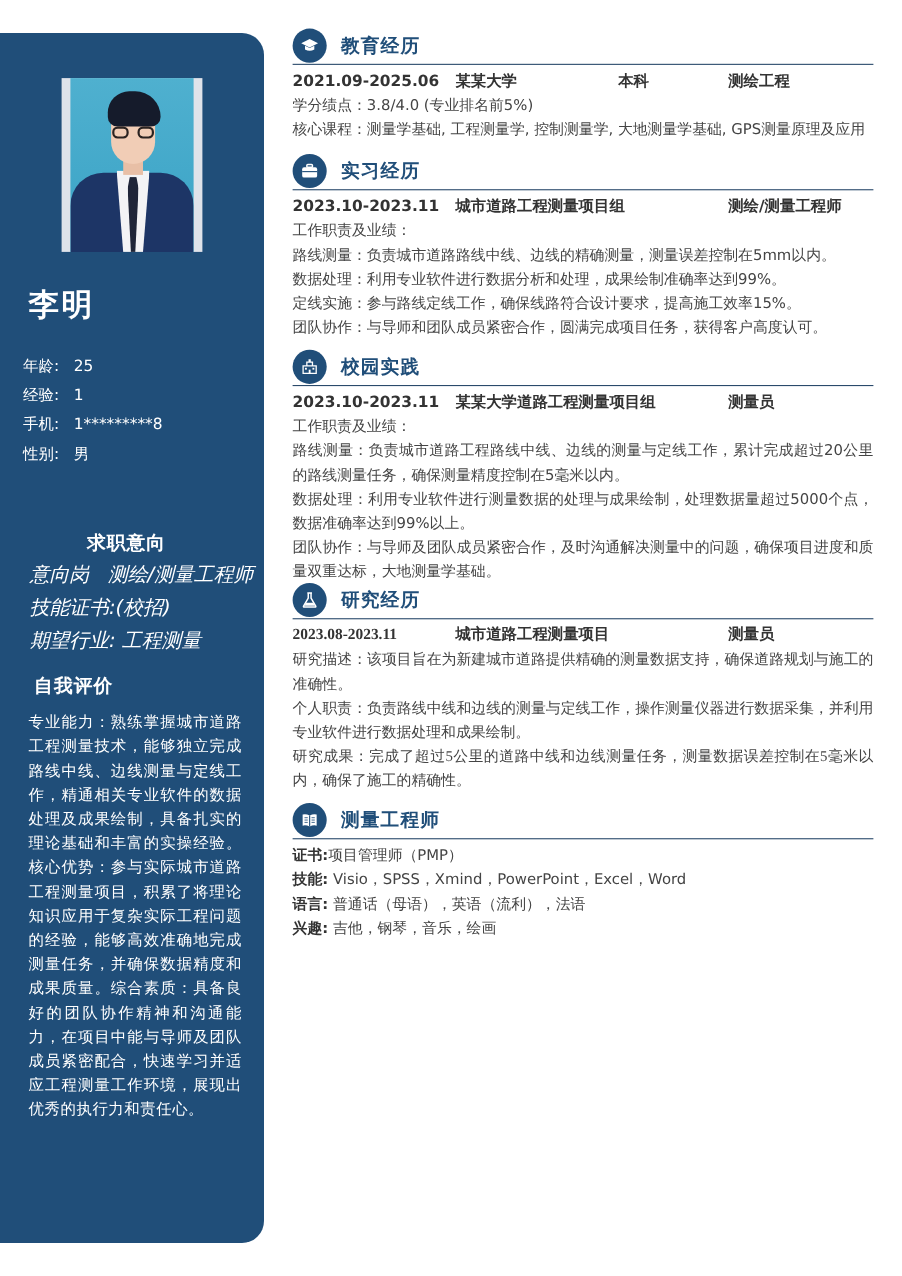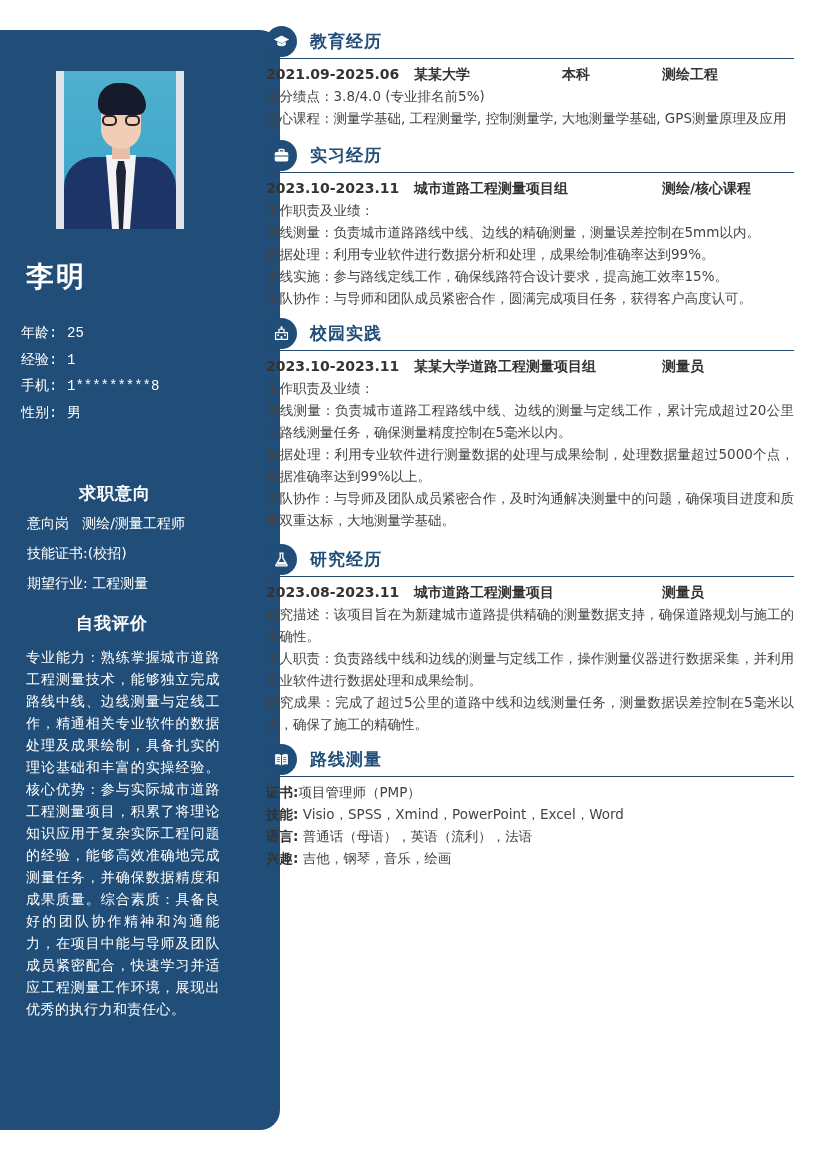--- a/index.html
+++ b/index.html
@@ -1,21 +1,21 @@
 <!DOCTYPE html>
 <html><head>
 <meta charset="utf-8">
 <style>
   * { margin:0; padding:0; box-sizing:border-box; }
   html, body { width:820px; height:1160px; background:#ffffff; overflow:hidden; }
   body { position:relative; font-family:"DejaVu Sans","Liberation Sans",sans-serif; color:#333333; }
 
   
   .sidebar {
-    position:absolute; left:0; top:30px; width:280px; height:1100px;
+    position:absolute; left:0; top:30px; width:240px; height:1100px;
     background:#204e79; border-radius:0 20px 20px 0; color:#ffffff;
   }
   .photo-frame {
     position:absolute; left:56px; top:41px; width:128px; height:158px;
     background:#dfe3ea; padding:0 8px;
   }
   .photo {
     width:112px; height:158px; position:relative; overflow:hidden;
     background:linear-gradient(180deg,#4fb0cf 0%,#3aa3c6 100%);
   }
@@ -25,26 +25,26 @@
   .photo .glasses span { position:absolute; top:0; width:15px; height:11px; border:2px solid #2b2321; border-radius:5px; }
   .photo .glasses span:first-child { left:0; }
   .photo .glasses span:last-child { right:0; }
   .photo .neck { position:absolute; left:48px; top:74px; width:18px; height:14px; background:#e8bfa6; }
   .photo .suit { position:absolute; left:0; top:86px; width:112px; height:80px; background:#1d3566; border-radius:30px 30px 0 0; }
   .photo .shirt { position:absolute; left:42px; top:84px; width:30px; height:74px; background:#f3f3f5; clip-path:polygon(0 0,100% 0,80% 100%,20% 100%); }
   .photo .tie { position:absolute; left:52px; top:90px; width:10px; height:68px; background:#1f2538; clip-path:polygon(20% 0,80% 0,100% 15%,70% 100%,30% 100%,0 15%); }
 
   .name { position:absolute; left:26px; top:228px; font-size:28px; font-weight:bold; letter-spacing:2px; }
 
-  .info { position:absolute; left:21px; top:290px; font-size:14px; line-height:26.5px;font-family:Liberation Mono, monospace; }
+  .info { position:absolute; left:21px; top:290px; font-size:14px; line-height:26.5px; }
   .info .row { display:flex; }
   .info .k { width:46px; }
 
   .side-title { position:absolute; left:31px; font-size:17px; font-weight:bold; letter-spacing:1px; }
-  .intent { position:absolute; left:27px; top:478px; font-size:14px; line-height:30px; }
+  .intent { position:absolute; left:27px; top:478px; font-size:18px; line-height:30px;font-style:italic; }
   .eval { position:absolute; left:26px; top:616px; width:194px; font-size:14px; line-height:22px; letter-spacing:0.5px; text-align:justify; }
 
   
   .main { position:absolute; left:266px; top:27px; width:528px; }
   .section { position:relative; }
   .sec-head { display:flex; align-items:center; height:32px; border-bottom:1.5px solid #2a4a6b; padding-bottom:2px; margin-bottom:4px; }
   .sec-icon { width:31px; height:31px; border-radius:50%; background:#204e79; display:flex; align-items:center; justify-content:center; margin-right:13px; }
   .sec-icon svg { width:17px; height:17px; }
   .sec-title { font-size:17px; font-weight:bold; color:#204e79; letter-spacing:1px; }
   .entry-head { display:flex; font-size:14px; font-weight:bold; color:#333333; height:22px; line-height:22px; }
@@ -93,21 +93,21 @@
     </div>
   </div>
 
   <div class="side-title" style="top:452px;margin-left:48px;">求职意向</div>
   <div class="intent">
     <div style="white-space:pre;">意向岗   测绘/测量工程师</div>
     <div>技能证书:(校招)</div>
     <div>期望行业: 工程测量</div>
   </div>
 
-  <div class="side-title" style="top:582px;margin-left:45px;">自我评价</div>
+  <div class="side-title" style="top:582px;">自我评价</div>
   <div class="eval">专业能力：熟练掌握城市道路工程测量技术，能够独立完成路线中线、边线测量与定线工作，精通相关专业软件的数据处理及成果绘制，具备扎实的理论基础和丰富的实操经验。核心优势：参与实际城市道路工程测量项目，积累了将理论知识应用于复杂实际工程问题的经验，能够高效准确地完成测量任务，并确保数据精度和成果质量。综合素质：具备良好的团队协作精神和沟通能力，在项目中能与导师及团队成员紧密配合，快速学习并适应工程测量工作环境，展现出优秀的执行力和责任心。</div>
 </aside>
 
 <main class="main">
 
   <section class="section">
     <div class="sec-head">
       <span class="sec-icon">
         <svg viewBox="0 0 20 20">
             <path d="M10 3 L19 7.5 L10 12 L1 7.5 Z" fill="#fff"></path>
@@ -133,21 +133,21 @@
             <rect x="7" y="3" width="6" height="3" rx="1" fill="none" stroke="#fff" stroke-width="1.6"></rect>
             <rect x="2" y="6" width="16" height="11" rx="2" fill="#fff"></rect>
             <rect x="2" y="10" width="16" height="1.2" fill="#204e79"></rect>
           </svg>
       </span>
       <span class="sec-title">实习经历</span>
     </div>
     <div class="entry-head">
       <span class="c1">2023.10-2023.11</span>
       <span style="width:248px;">城市道路工程测量项目组</span>
-      <span>测绘/核心课程</span>
+      <span>测绘/测量工程师</span>
     </div>
     <div class="text">工作职责及业绩：</div>
     <div class="text">路线测量：负责城市道路路线中线、边线的精确测量，测量误差控制在5mm以内。</div>
     <div class="text">数据处理：利用专业软件进行数据分析和处理，成果绘制准确率达到99%。</div>
     <div class="text">定线实施：参与路线定线工作，确保线路符合设计要求，提高施工效率15%。</div>
     <div class="text">团队协作：与导师和团队成员紧密合作，圆满完成项目任务，获得客户高度认可。</div>
   </section>
 
   <section class="section" style="margin-top:10px;">
     <div class="sec-head">
@@ -165,21 +165,21 @@
       <span class="c1">2023.10-2023.11</span>
       <span style="width:248px;">某某大学道路工程测量项目组</span>
       <span>测量员</span>
     </div>
     <div class="text">工作职责及业绩：</div>
     <div class="text">路线测量：负责城市道路工程路线中线、边线的测量与定线工作，累计完成超过20公里的路线测量任务，确保测量精度控制在5毫米以内。</div>
     <div class="text">数据处理：利用专业软件进行测量数据的处理与成果绘制，处理数据量超过5000个点，数据准确率达到99%以上。</div>
     <div class="text">团队协作：与导师及团队成员紧密合作，及时沟通解决测量中的问题，确保项目进度和质量双重达标，大地测量学基础。</div>
   </section>
 
-  <section class="section" style="margin-top:14px;">
+  <section class="section" style="margin-top:0;font-family:Liberation Serif, serif;">
     <div class="sec-head">
       <span class="sec-icon">
         <svg viewBox="0 0 20 20">
             <path d="M7.5 2.5 H12.5 M8.5 2.5 V8 L3.5 16.5 Q3 17.5 4.2 17.5 H15.8 Q17 17.5 16.5 16.5 L11.5 8 V2.5" fill="none" stroke="#fff" stroke-width="1.6" stroke-linejoin="round"></path>
             <path d="M6 13 H14 L15.6 16.2 H4.4 Z" fill="#fff"></path>
           </svg>
       </span>
       <span class="sec-title">研究经历</span>
     </div>
     <div class="entry-head">
@@ -194,21 +194,21 @@
 
   <section class="section" style="margin-top:10px;">
     <div class="sec-head">
       <span class="sec-icon">
         <svg viewBox="0 0 20 20">
             <path d="M2.5 4 Q6 3 10 5 Q14 3 17.5 4 V16 Q14 15 10 17 Q6 15 2.5 16 Z" fill="#fff"></path>
             <path d="M10 5 V17" stroke="#204e79" stroke-width="1.2"></path>
             <path d="M4.5 7.5 H8 M4.5 10 H8 M4.5 12.5 H8 M12 7.5 H15.5 M12 10 H15.5 M12 12.5 H15.5" stroke="#204e79" stroke-width="0.9"></path>
           </svg>
       </span>
-      <span class="sec-title">路线测量</span>
+      <span class="sec-title">测量工程师</span>
     </div>
     <div class="skill-row">
       <b>证书:</b><span>项目管理师（PMP）</span>
     </div>
     <div class="skill-row">
       <b>技能:</b><span> Visio，SPSS，Xmind，PowerPoint，Excel，Word</span>
     </div>
     <div class="skill-row">
       <b>语言:</b><span> 普通话（母语），英语（流利），法语</span>
     </div>

